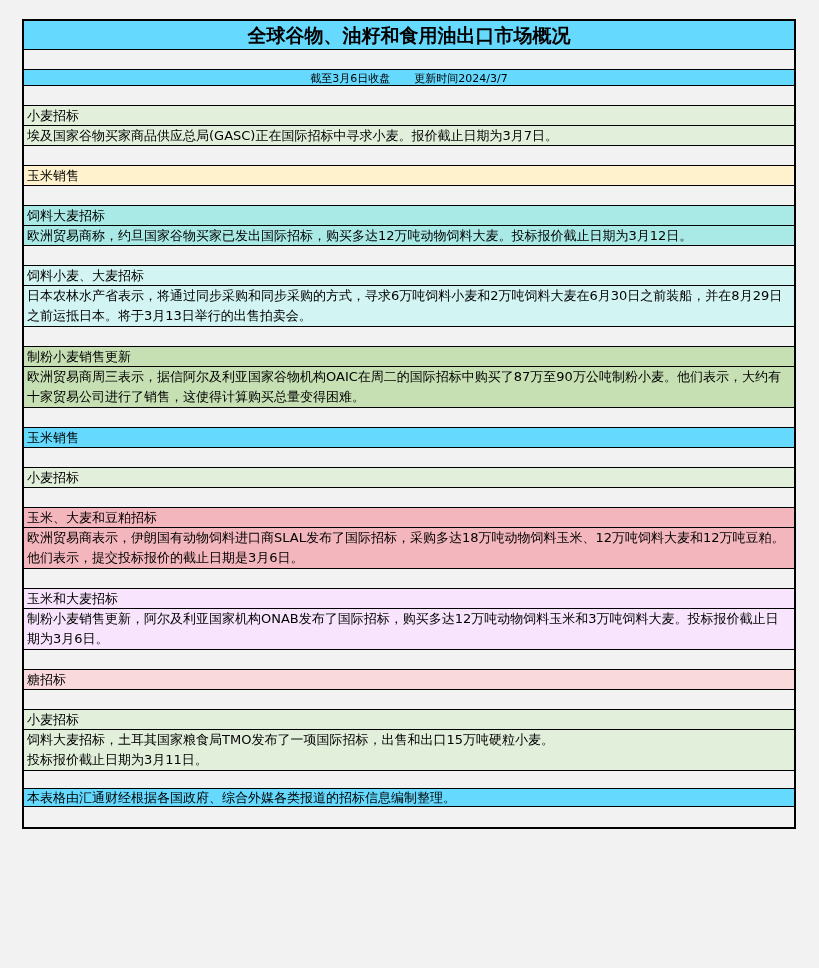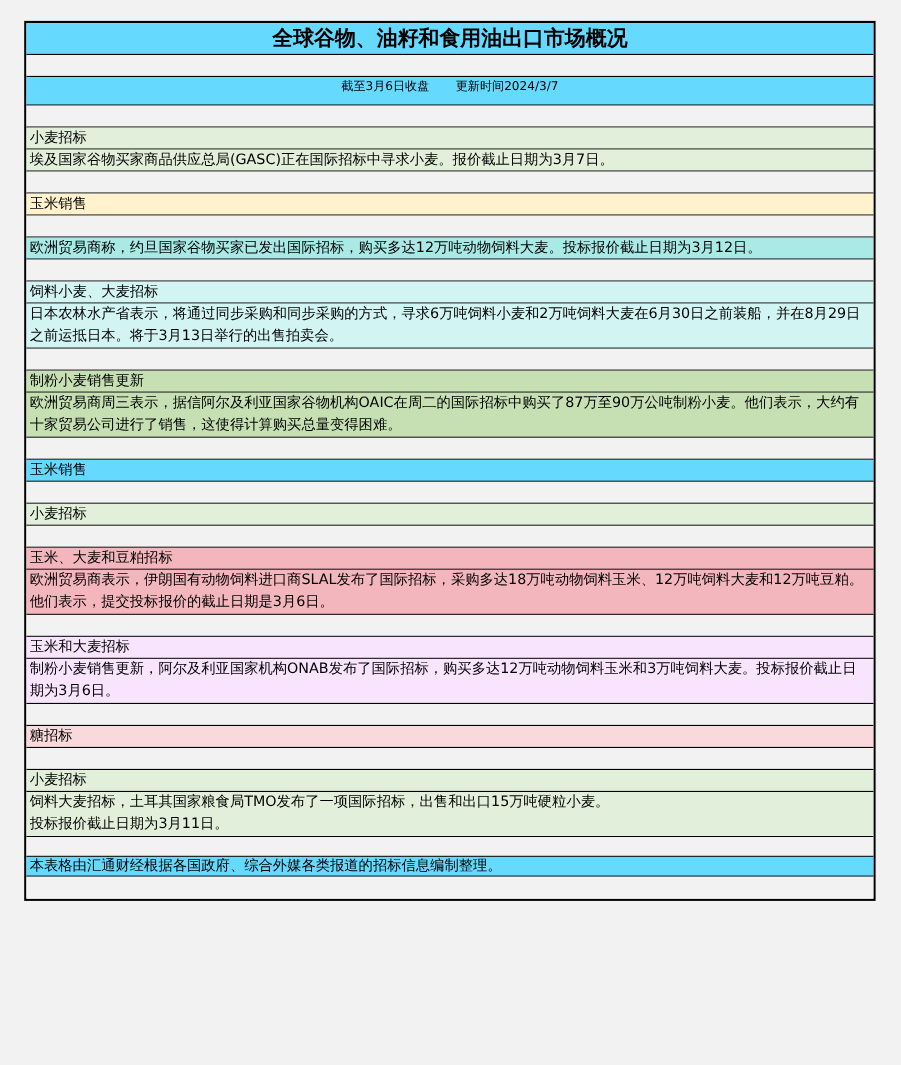--- a/index.html
+++ b/index.html
@@ -16,48 +16,49 @@
     border-bottom:1px solid #000;
     font-size:13px; line-height:20px; color:#000000;
     padding:0 3px; overflow:hidden;
   }
   .row:last-child { border-bottom:none; }
   .title {
     height:29px; background:#66d9ff; text-align:center;
     font-family:"DejaVu Serif", "Liberation Serif", serif;
     font-size:19px; font-weight:bold; line-height:29px;
   }
-  .subtitle { height:26px; background:#66d9ff; text-align:center; font-size:11px; line-height:18px; }
+  .subtitle { height:16px; background:#66d9ff; text-align:center; font-size:11px; line-height:18px; }
   .subtitle .gap { display:inline-block; width:24px; }
   .blank { height:20px; background:#f2f2f2; }
   .blank.small { height:18px; }
   .head { height:20px; }
   .body1 { height:20px; }
   .body2 { height:41px; }
   .blue { background:#66d9ff; }
-  .footer { height:18px; line-height:18px; background:#66d9ff; }
+  .footer { height:18px; line-height:18px; background:#66d9ff;font-family:Liberation Serif, serif; }
 </style>
 </head>
 <body>
 
 <div id="sheet">
   <div class="row title">全球谷物、油籽和食用油出口市场概况</div>
   <div class="row blank"></div>
   <div class="row subtitle">
     <span>截至3月6日收盘</span><span class="gap"></span><span>更新时间2024/3/7</span>
   </div>
   <div class="row blank"></div>
 
   <div class="row head" style="background:#e2efda">小麦招标</div>
   <div class="row body1" style="background:#e2efda">埃及国家谷物买家商品供应总局(GASC)正在国际招标中寻求小麦。报价截止日期为3月7日。</div>
   <div class="row blank"></div>
 
   <div class="row head" style="background:#fff2cc">玉米销售</div>
   <div class="row blank"></div>
 
+  <div class="row head" style="background:#a9eae6">饲料大麦招标</div>
   <div class="row body1" style="background:#a9eae6">欧洲贸易商称，约旦国家谷物买家已发出国际招标，购买多达12万吨动物饲料大麦。投标报价截止日期为3月12日。</div>
   <div class="row blank"></div>
 
   <div class="row head" style="background:#d2f4f2">饲料小麦、大麦招标</div>
   <div class="row body2" style="background:#d2f4f2">日本农林水产省表示，将通过同步采购和同步采购的方式，寻求6万吨饲料小麦和2万吨饲料大麦在6月30日之前装船，并在8月29日之前运抵日本。将于3月13日举行的出售拍卖会。</div>
   <div class="row blank"></div>
 
   <div class="row head" style="background:#c6e0b4">制粉小麦销售更新</div>
   <div class="row body2" style="background:#c6e0b4">欧洲贸易商周三表示，据信阿尔及利亚国家谷物机构OAIC在周二的国际招标中购买了87万至90万公吨制粉小麦。他们表示，大约有十家贸易公司进行了销售，这使得计算购买总量变得困难。</div>
   <div class="row blank"></div>

